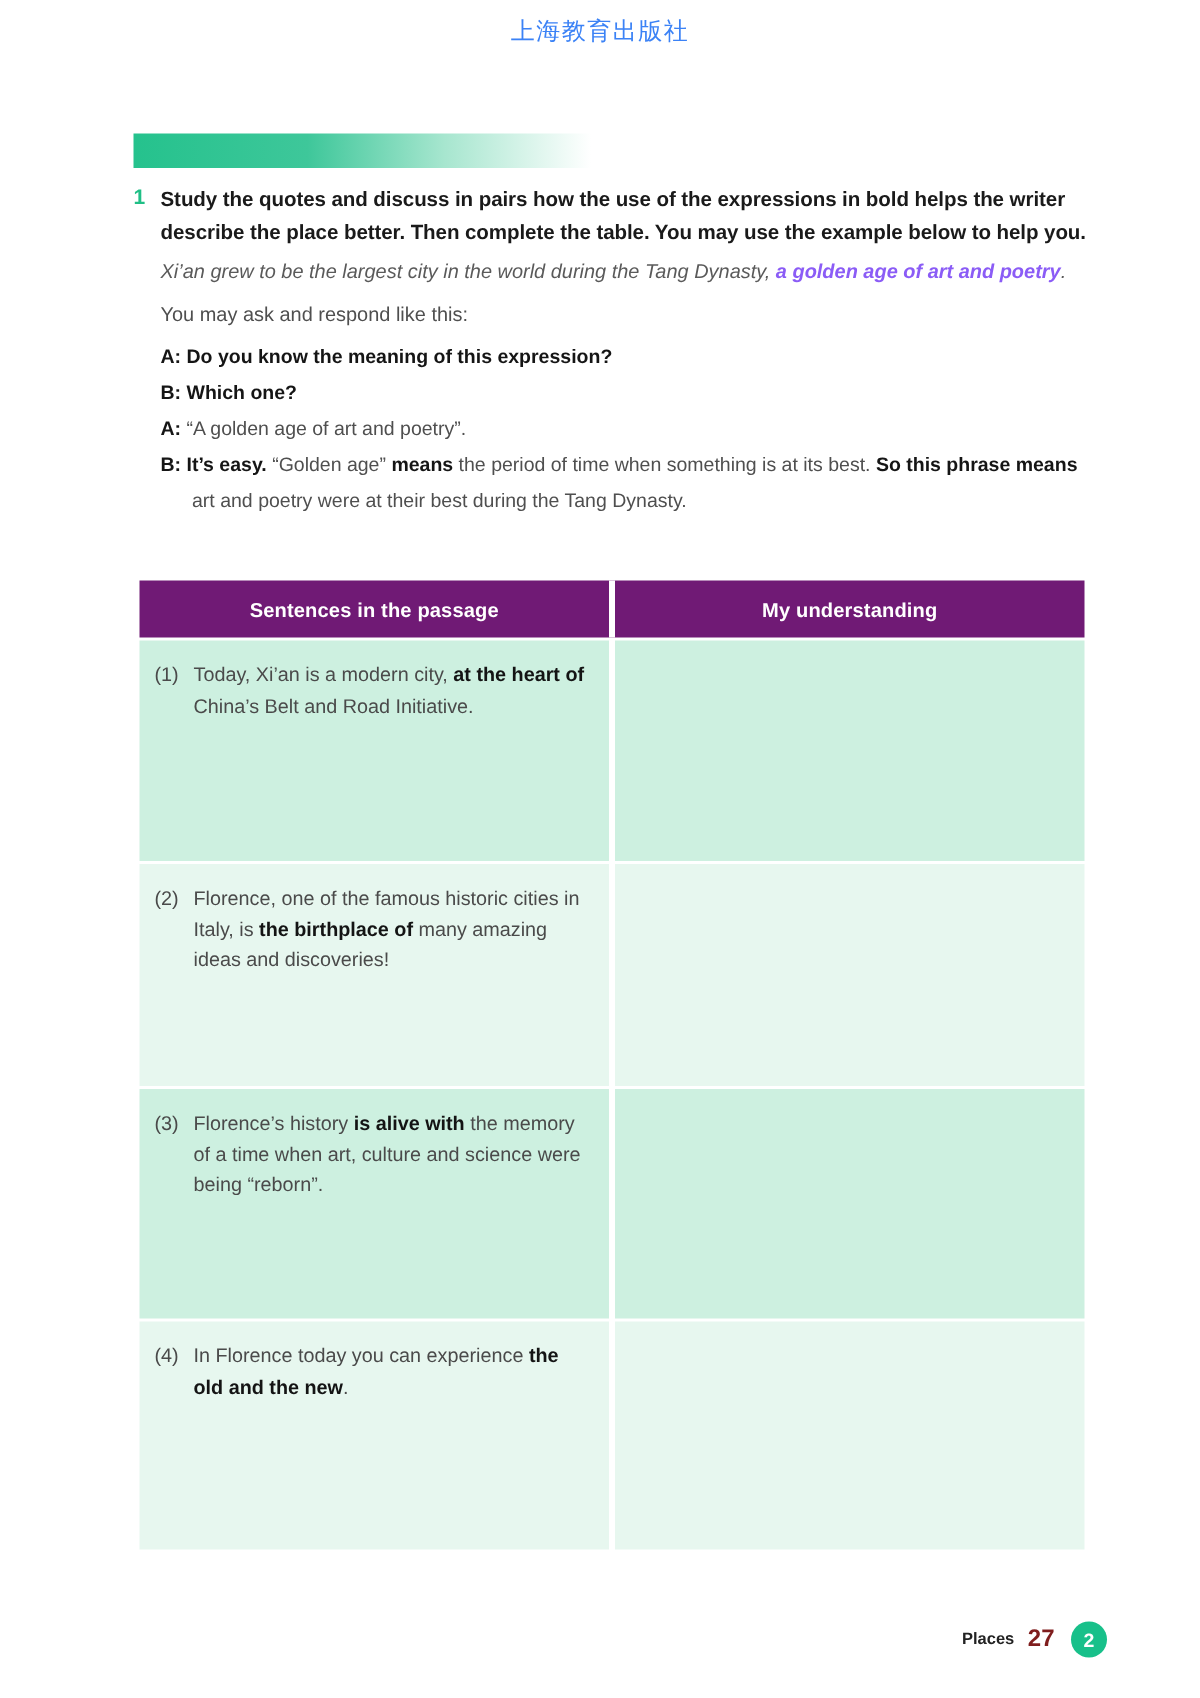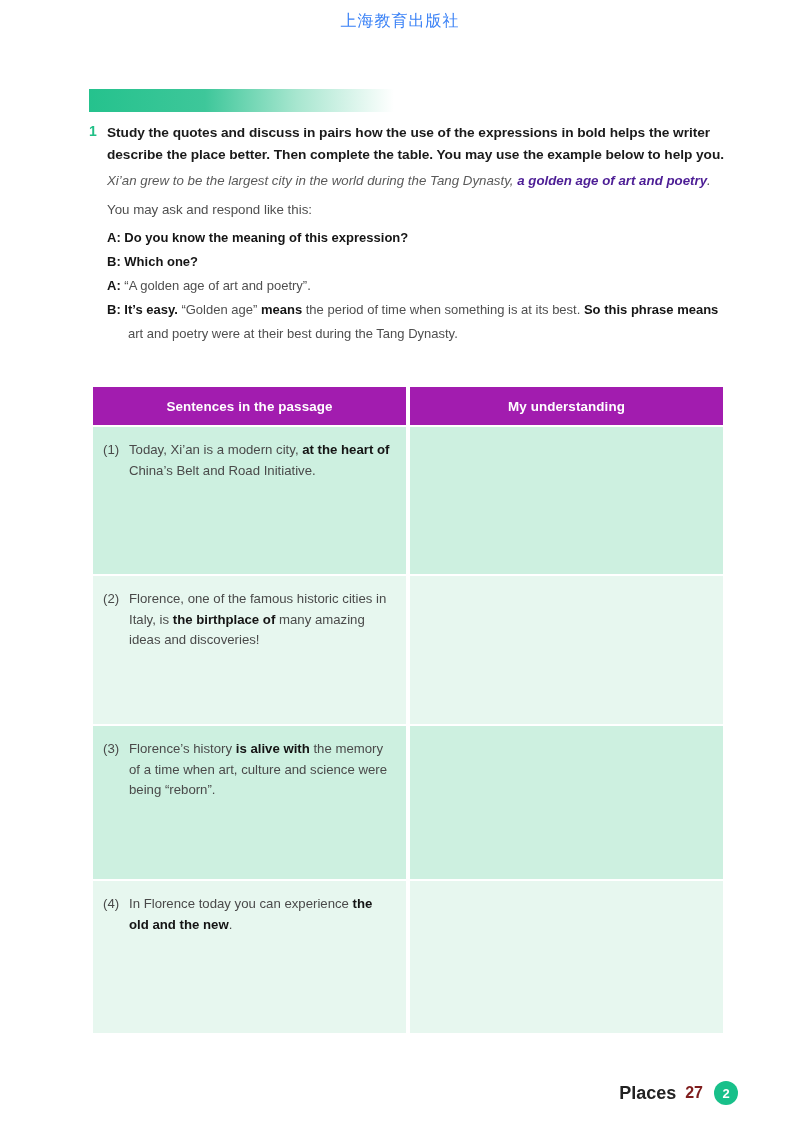--- a/index.html
+++ b/index.html
@@ -76,21 +76,21 @@
     letter-spacing: -0.05px;
   }
   .quote {
     margin-top: 5px;
     font-size: 13.3px;
     font-style: italic;
     line-height: 21px;
     color: #5a5a5a;
   }
   .quote b {
-    color: #4c1d95;
+    color: #8b5cf6;
     font-weight: bold;
   }
   .prompt {
     margin-top: 8px;
     font-size: 13.3px;
     line-height: 21px;
     color: #4f4f4f;
   }
   .dialogue {
     margin-top: 6px;
@@ -117,21 +117,21 @@
     left: 93px;
     top: 387px;
     width: 630px;
   }
   .tbl-row {
     display: flex;
     width: 100%;
   }
   .tbl-head {
     height: 38px;
-    background: #a21caf;
+    background: #701a75;
   }
   .tbl-head .cell {
     display: flex;
     align-items: center;
     justify-content: center;
     font-size: 13.4px;
     font-weight: bold;
     color: #ffffff;
     letter-spacing: 0.1px;
   }
@@ -189,21 +189,21 @@
   
   .footer {
     position: absolute;
     right: 62px;
     bottom: 27px;
     display: flex;
     align-items: center;
     gap: 9px;
   }
   .footer-title {
-    font-size: 18px;
+    font-size: 11px;
     font-weight: bold;
     color: #222222;
   }
   .footer-page {
     font-size: 16px;
     font-weight: bold;
     color: #7f1d1d;
   }
   .footer-badge {
     width: 24px;

